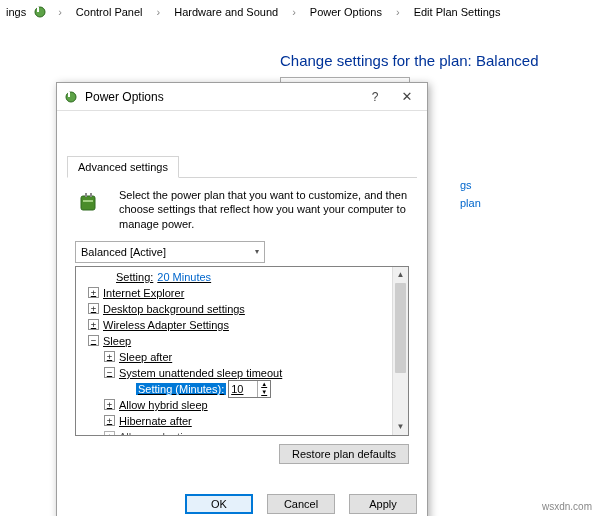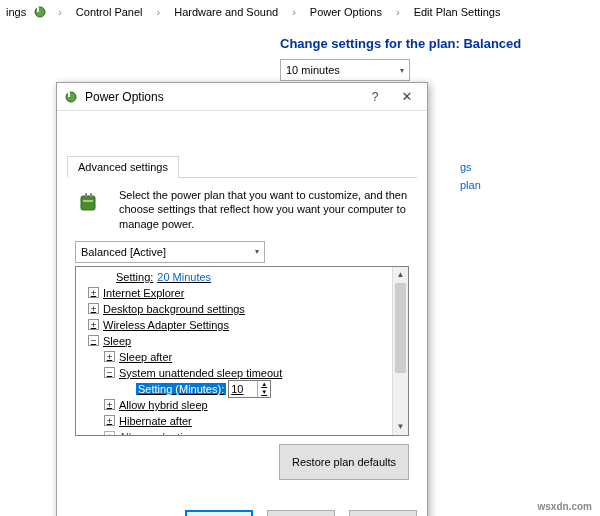--- a/index.html
+++ b/index.html
@@ -3,21 +3,21 @@
   <meta charset="utf-8">
   <style>
     * { box-sizing: border-box; font-family: "Segoe UI", Tahoma, sans-serif; font-size: 11px; }
     body { margin: 0; padding: 0; width: 600px; height: 516px; background: #fff; overflow: hidden; position: relative; }
     
     .breadcrumb { display: flex; align-items: center; padding: 4px 6px; gap: 6px; height: 24px; }
     .breadcrumb-text-part { color: #000; padding: 2px 4px; }
     .bc-icon { width: 16px; height: 16px; }
     
     .main-content { padding: 12px 30px 0 280px; }
-    .main-heading { color: #003399; font-size: 13px; margin-bottom: 8px; font-weight: bold; }
+    .main-heading { color: #003399; font-size: 15px; margin-bottom: 8px; font-weight: normal; margin-top: 16px; }
     .main-desc { color: #000; font-size: 11px; margin-bottom: 16px; }
     .dropdown-row { display: flex; align-items: center; margin-bottom: 18px; }
     .select-box { width: 130px; height: 22px; border: 1px solid #adadad; background: #fff; padding: 2px 5px; position: relative; display: flex; align-items: center; justify-content: space-between; cursor: default; }
     .select-box span:first-child { color: #000; }
     .link-text { color: #0066cc; cursor: pointer; }
     .links-area { padding-left: 180px; margin-top: 40px; }
     .links-area div { margin-bottom: 6px; }
     
     .dialog { position: absolute; left: 56px; top: 82px; width: 372px; background: #fff; border: 1px solid #9e9e9e; box-shadow: 2px 2px 8px rgba(0,0,0,0.3); z-index: 100; }
     .dialog-titlebar { height: 28px; display: flex; align-items: center; padding: 0 4px 0 6px; background: #fff; border-bottom: 1px solid #e0e0e0; }
@@ -52,26 +52,26 @@
     .spinner-input input { border: none; width: 28px; font-size: 11px; padding: 0 2px; outline: none; }
     .spinner-btns { display: flex; flex-direction: column; border-left: 1px solid #aaa; }
     .spinner-btns span { font-size: 6px; line-height: 1; height: 8px; width: 12px; text-align: center; cursor: default; }
     
     .vscrollbar { width: 16px; background: #f0f0f0; display: flex; flex-direction: column; border-left: 1px solid #ddd; }
     .sb-btn { height: 16px; display: flex; align-items: center; justify-content: center; font-size: 8px; color: #555; cursor: default; }
     .sb-track { flex: 1; position: relative; }
     .sb-thumb { position: absolute; left: 2px; right: 2px; top: 0; height: 90px; background: #cdcdcd; border-radius: 1px; }
     
     .defaults-row { display: flex; justify-content: flex-end; padding: 8px 0 4px 0; }
-    .btn { height: 36px; border: 1px solid #adadad; background: #e1e1e1; padding: 0 12px; font-size: 11px; cursor: default; display: flex; align-items: center; justify-content: center; min-width: 68px; }
+    .btn { height: 20px; border: 1px solid #adadad; background: #e1e1e1; padding: 0 12px; font-size: 11px; cursor: default; display: flex; align-items: center; justify-content: center; min-width: 68px; }
     .btn.wide { min-width: 120px; }
     .btn.primary { border: 2px solid #0078d7; background: #e5f1fb; }
     .dialog-buttons { display: flex; justify-content: flex-end; gap: 14px; padding: 8px 10px; }
     
-    .footer-mark { position: absolute; bottom: 4px; right: 8px; font-size: 10px; color: #888; font-weight: bold; }
+    .footer-mark { position: absolute; bottom: 4px; right: 8px; font-size: 10px; color: #888; }
     
     svg { display: block; }
   </style>
 </head>
 <body>
 
 <div class="breadcrumb">
   <span>ings</span>
   <svg class="bc-icon" viewBox="0 0 16 16">
       <circle cx="8" cy="8" r="5" fill="#5da247" stroke="#2e6b1f"></circle>

